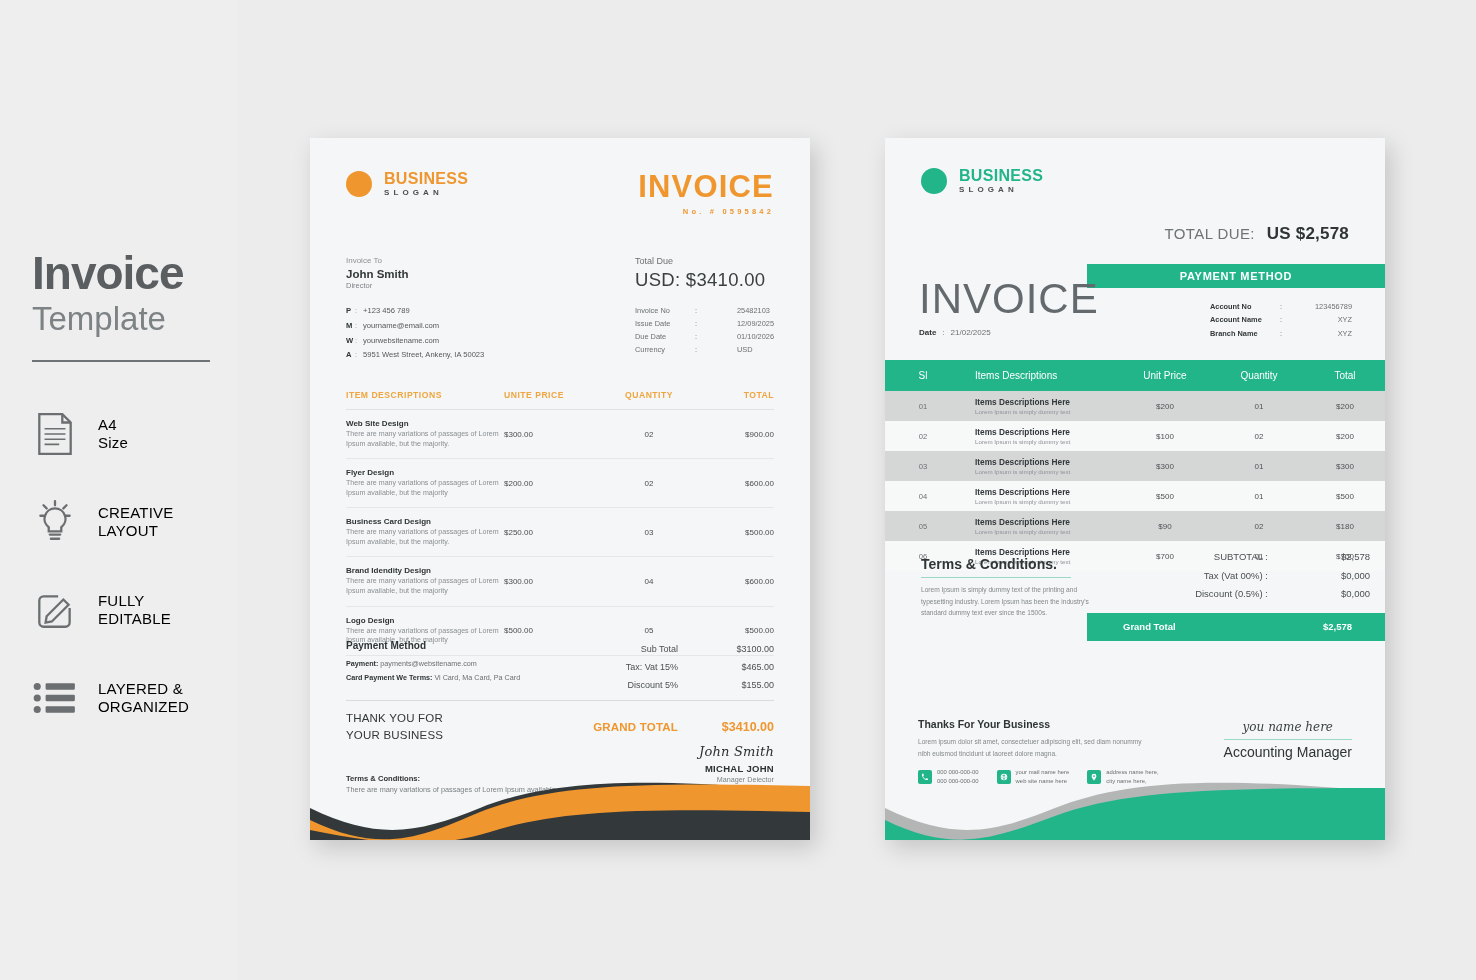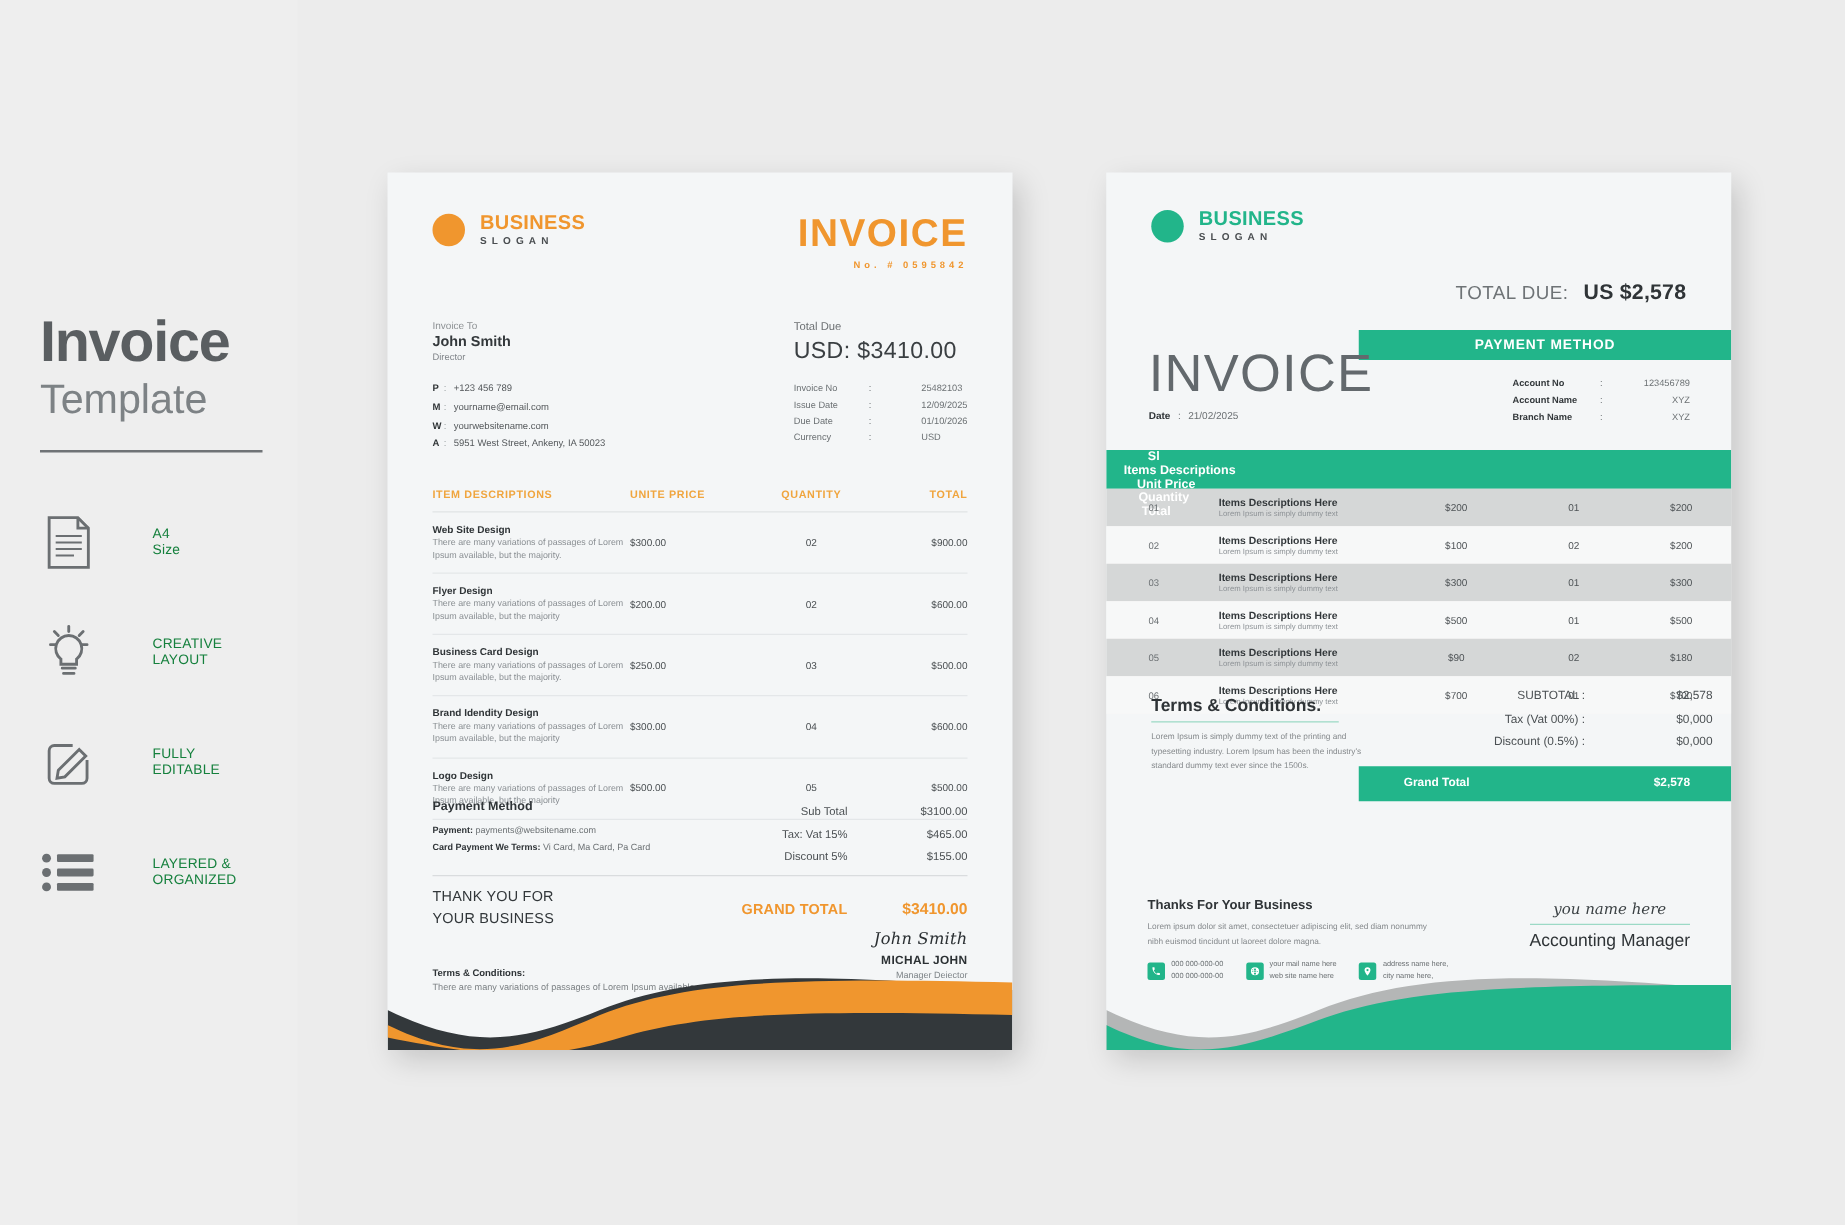--- a/index.html
+++ b/index.html
@@ -24,21 +24,21 @@
     font-size:33px; color:#7d8285; letter-spacing:0px; line-height:1.15;
     margin-top:4px; font-weight:300;
   }
   .promo-rule { width:178px; height:2px; background:#6f7376; margin-top:22px; }
   .feat-list { margin-top:28px; }
   .feat {
     display:flex; align-items:center; gap:20px; height:88px;
   }
   .feat-ico { width:46px; height:46px; flex:0 0 46px; display:flex; align-items:center; justify-content:center; }
   .feat-label {
-    font-size:11px; color:#15803d; line-height:1.18; letter-spacing:0.2px;margin-left:24px;
+    font-size:15px; color:#000000; line-height:1.18; letter-spacing:0.2px;
   }
   .feat-label .l2 { display:block; }
 
   
   .sheet {
     position:absolute; background:#f4f6f7; overflow:hidden;
     box-shadow: 6px 8px 22px rgba(0,0,0,0.17);
   }
   #sheet-orange { left:310px; top:138px; width:500px; height:702px; }
   #sheet-green  { left:885px; top:138px; width:500px; height:702px; }
@@ -137,22 +137,22 @@
   .acct-v { width:60px; text-align:right; color:#6b7073; }
 
   #sheet-green .inv-big { position:absolute; left:34px; top:140px; }
   .inv-big-t { font-size:42px; color:#63696d; letter-spacing:1px; line-height:1; font-weight:300; }
   .inv-date { display:flex; gap:6px; font-size:8px; margin-top:8px; }
   .inv-date b { color:#2f3437; }
   .inv-date span { color:#6b7073; }
 
   #sheet-green .gtbl { position:absolute; left:0; top:222px; width:100%; }
   .gth {
-    display:flex; height:31px; color:#fff;
-    font-size:10px; font-weight:bold;flex-direction:column;
+    display:flex; align-items:center; height:31px; color:#fff;
+    font-size:10px; font-weight:normal;
   }
   .g-sl { width:76px; text-align:center; }
   .g-desc { flex:1; padding-left:14px; }
   .g-price { width:96px; text-align:center; }
   .g-qty { width:92px; text-align:center; }
   .g-tot { width:80px; text-align:center; }
   .gtr { display:flex; align-items:center; height:30px; }
   .gtr.odd { background:#d5d7d7; }
   .gtr.even { background:#f7f8f8; }
   .g-sl-v { font-size:7.6px; color:#6b7073; }

